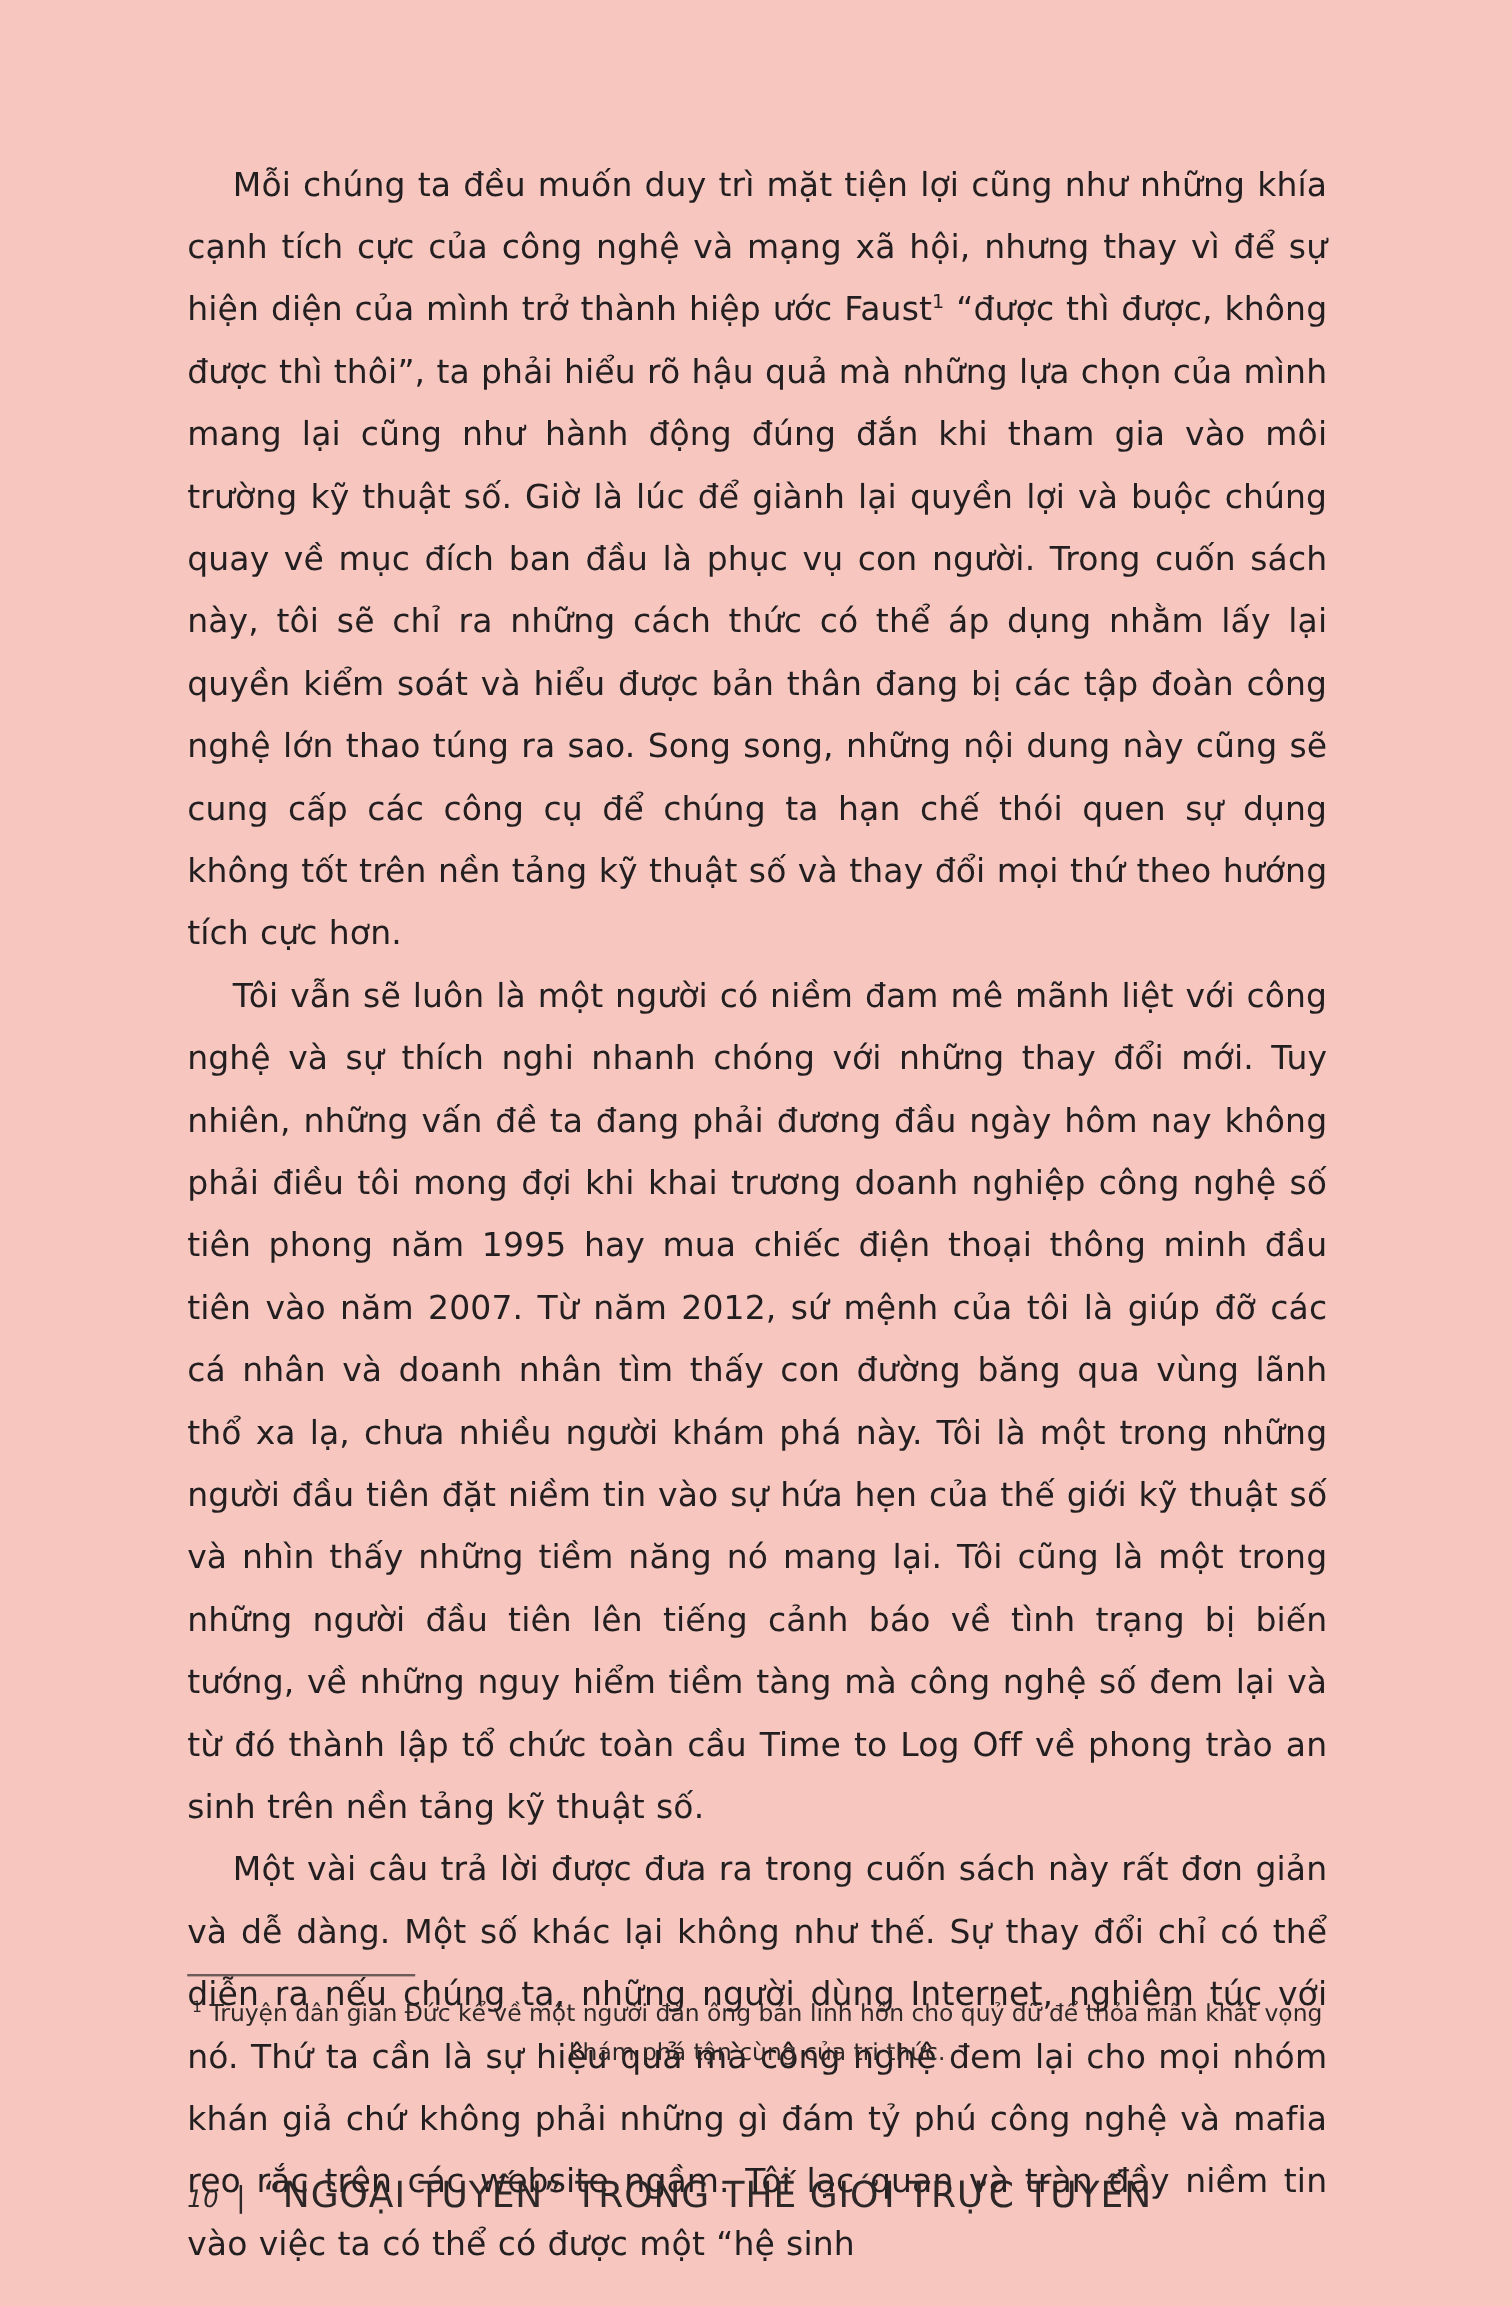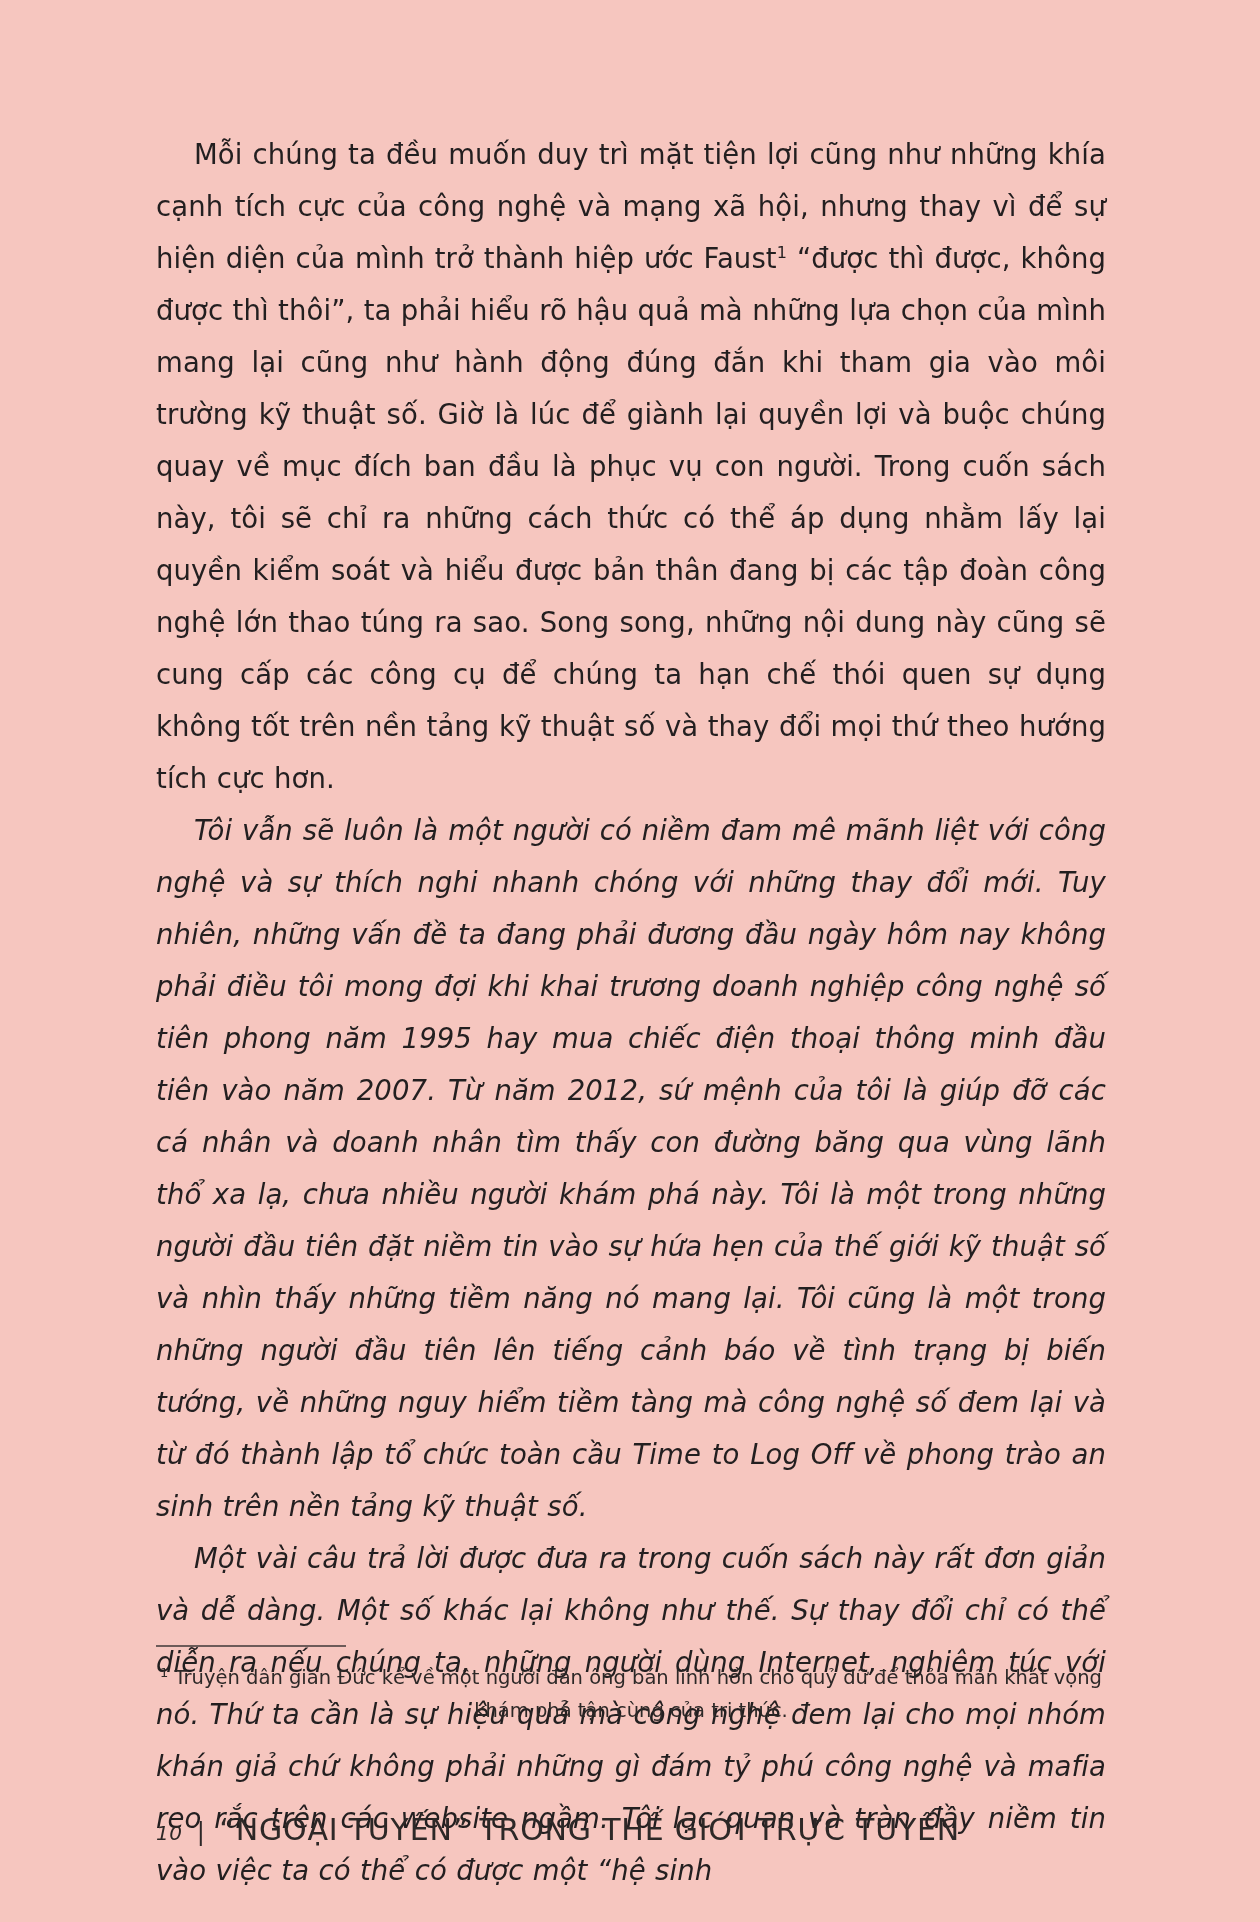--- a/index.html
+++ b/index.html
@@ -32,21 +32,20 @@
     font-size: 27.5px;
     line-height: 52px;
     text-align: justify;
     text-justify: inter-word;
     letter-spacing: 0.1px;
     word-spacing: 0.5px;
     color: #231f20;
   }
   p.body-par + p.body-par {
     margin-top: 0;
-    font-style: italic;
   }
   p.body-par.indented {
     text-indent: 38px;
   }
   sup.fn-ref {
     font-size: 16px;
     vertical-align: super;
     line-height: 0;
   }
   .footnote-area {

